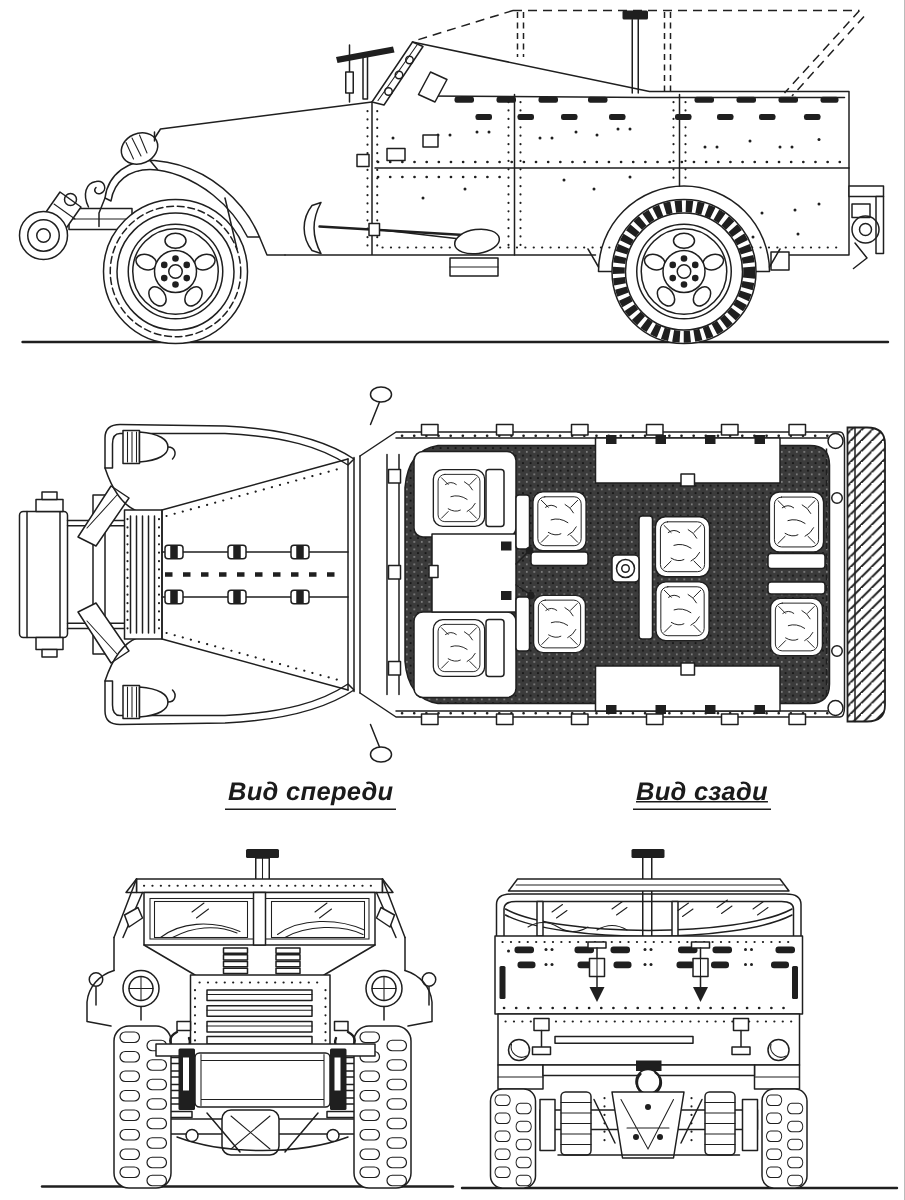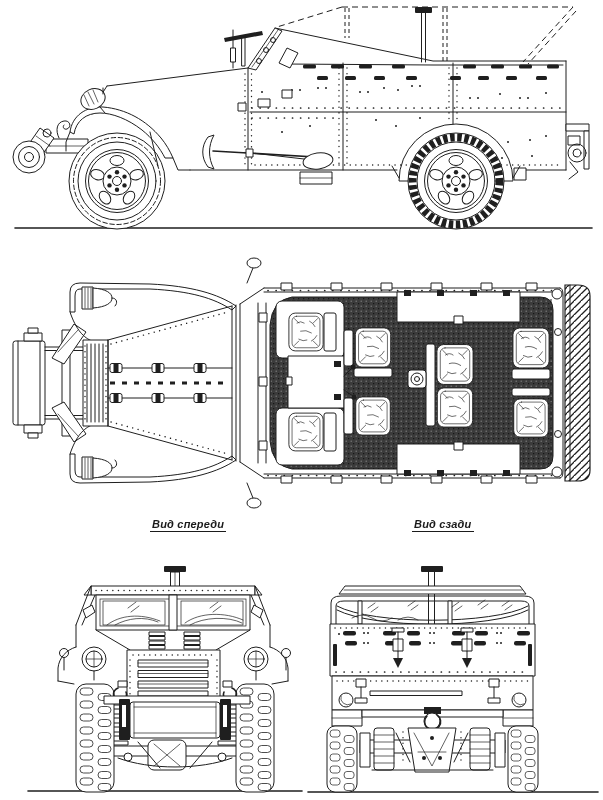--- a/index.html
+++ b/index.html
@@ -1,22 +1,22 @@
 <!DOCTYPE html>
 <html><head>
 <meta charset="utf-8">
 <style>
   html,body{margin:0;padding:0;background:#888;}
   .page{position:relative;width:603px;height:800px;background:#fff;overflow:hidden;
         font-family:"Liberation Sans",sans-serif;}
-  .caption{position:absolute;font-size:11px;font-weight:bold;font-style:italic;
+  .caption{position:absolute;font-size:17px;font-weight:bold;font-style:italic;
            color:#1b1b1b;border-bottom:1.6px solid #1b1b1b;padding:0 2px 1px 2px;
            letter-spacing:.2px;white-space:nowrap;}
   #cap-front{left:150px;top:518px;}
-  #cap-rear{left:412px;top:518px;}
+  #cap-rear{left:422px;top:518px;text-decoration:underline;}
   svg{position:absolute;left:0;top:0;}
   .k{stroke:#1f1f1f;fill:none;stroke-width:1;stroke-linecap:round;stroke-linejoin:round}
   .k2{stroke:#1f1f1f;fill:none;stroke-width:1.6;stroke-linecap:round;stroke-linejoin:round}
   .th{stroke:#1f1f1f;fill:none;stroke-width:.7;stroke-linecap:round}
   .fw{fill:#fff;stroke:#1f1f1f;stroke-width:1;stroke-linejoin:round}
   .fwt{fill:#fff;stroke:#1f1f1f;stroke-width:.8}
   .fk{fill:#1f1f1f;stroke:none}
   .rv{stroke:#1f1f1f;fill:none;stroke-width:1.7;stroke-dasharray:.1 8;stroke-linecap:round}
   .rv2{stroke:#1f1f1f;fill:none;stroke-width:1.4;stroke-dasharray:.1 5.5;stroke-linecap:round}
   .dd{stroke:#1f1f1f;fill:none;stroke-width:1;stroke-dasharray:6 4;stroke-linecap:butt}

